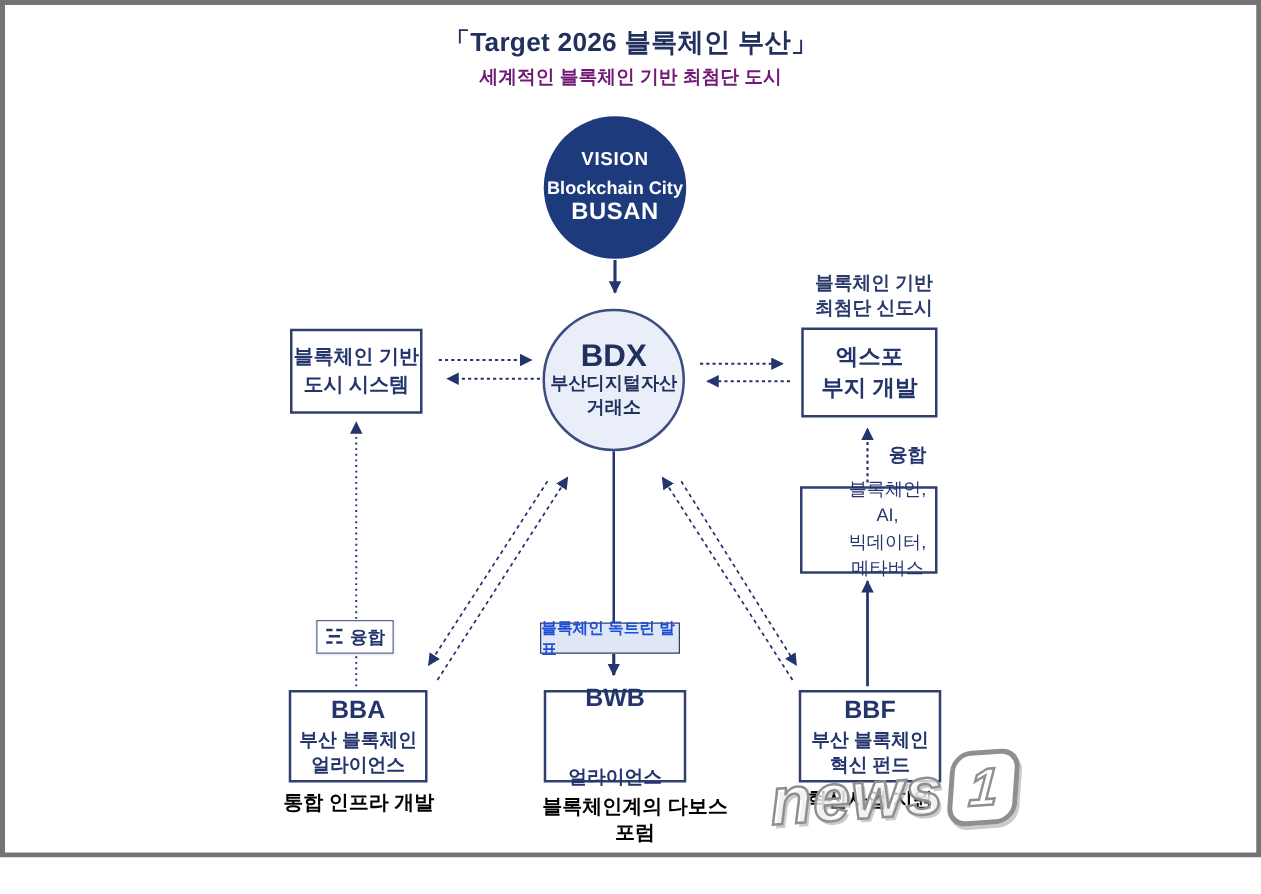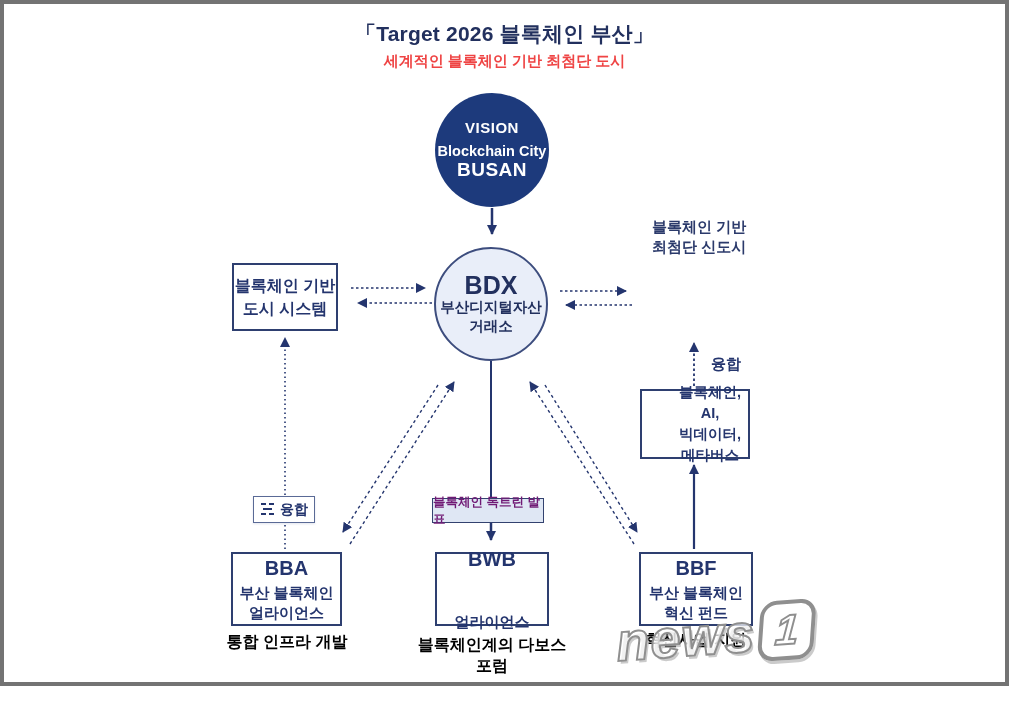--- a/index.html
+++ b/index.html
@@ -11,21 +11,21 @@
     color:#25356d;
   }
   
   .title {
     position:absolute; top:16px; left:0; width:100%;
     text-align:center; font-size:21px; font-weight:700; color:#22305e;
     letter-spacing:0.2px;
   }
   .subtitle {
     position:absolute; top:48px; left:0; width:100%;
-    text-align:center; font-size:15px; font-weight:600; color:#ef4444;
+    text-align:center; font-size:15px; font-weight:600; color:#701a75;
   }
   
   .wires { position:absolute; top:0; left:0; z-index:1; }
   
   .circle {
     position:absolute; border-radius:50%;
     display:flex; flex-direction:column; align-items:center; justify-content:center;
     text-align:center; z-index:2;
   }
   .vision {
@@ -44,46 +44,46 @@
   
   .box {
     position:absolute; background:#ffffff; border:2px solid #2e3f70;
     display:flex; flex-direction:column; align-items:center; justify-content:center;
     text-align:center; z-index:2; color:#24356e;
   }
   .box .big { font-size:20px; font-weight:700; line-height:24px; margin-bottom:3px; }
   .box .mid { font-size:15px; font-weight:600; line-height:20px; }
   .box-city { left:228px; top:259px; width:106px; height:68px; font-size:16px; font-weight:700; line-height:23px; }
   .box-expo { left:637px; top:258px; width:109px; height:72px; font-size:18px; font-weight:700; line-height:25px; }
-  .box-ai   { left:636px; top:385px; width:110px; height:70px; font-size:14.5px; font-weight:700; line-height:21px;padding-left:30px; }
+  .box-ai   { left:636px; top:385px; width:110px; height:70px; font-size:14.5px; font-weight:400; line-height:21px;padding-left:30px; }
   .box-bba  { left:227px; top:548px; width:111px; height:74px; }
   .box-bwb  { left:431px; top:548px; width:114px; height:74px;gap:38px; }
   .box-bbf  { left:635px; top:548px; width:114px; height:74px; }
   
   .expo-top-label {
     position:absolute; left:648px; top:213px; z-index:2;
     font-size:15px; font-weight:600; line-height:20px; color:#2b3a6b; text-align:left;
   }
   .fusion-right {
     position:absolute; left:707px; top:351px; z-index:2;
     font-size:15px; font-weight:700; color:#24356e;
   }
   .caption {
     position:absolute; z-index:2; text-align:center;
     font-size:16px; font-weight:700; color:#000000;
   }
   .cap-bba { left:222px; top:628px; width:122px; }
-  .cap-bwb { left:408px; top:631px; width:160px; }
+  .cap-bwb { left:424px; top:631px; width:160px; }
   .cap-bbf { left:632px; top:626px; width:120px; z-index:1; }
   
   .badge-doctrine {
     position:absolute; left:428px; top:494px; width:112px; height:25px; z-index:3;
     background:#dfe7f4; border:1.5px solid #33426f;
     display:flex; align-items:center; justify-content:center;
-    font-size:12.5px; font-weight:700; color:#701a75;
+    font-size:12.5px; font-weight:700; color:#1d4ed8;
   }
   .badge-fusion {
     position:absolute; left:249px; top:492px; width:62px; height:27px; z-index:3;
     background:#ffffff; border:1.5px solid #5a6a96; box-shadow:0 1px 2px rgba(60,80,140,.15);
     display:flex; align-items:center; justify-content:center; gap:5px;
     font-size:14px; font-weight:700; color:#24356e;
   }
   .tech-icon { display:inline-block; width:15px; height:15px; }
   
   .watermark {
@@ -164,20 +164,24 @@
   <div class="box box-city">
     <div>블록체인 기반</div>
     <div>도시 시스템</div>
   </div>
 
   <div class="expo-top-label">
     <div>블록체인 기반</div>
     <div>최첨단 신도시</div>
   </div>
 
+  <div class="box box-expo">
+    <div>엑스포</div>
+    <div>부지 개발</div>
+  </div>
 
   <div class="fusion-right">융합</div>
 
   <div class="box box-ai">
     <div>블록체인, AI,</div>
     <div>빅데이터, 메타버스</div>
   </div>
 
   <div class="badge-fusion">
     <span class="tech-icon">

